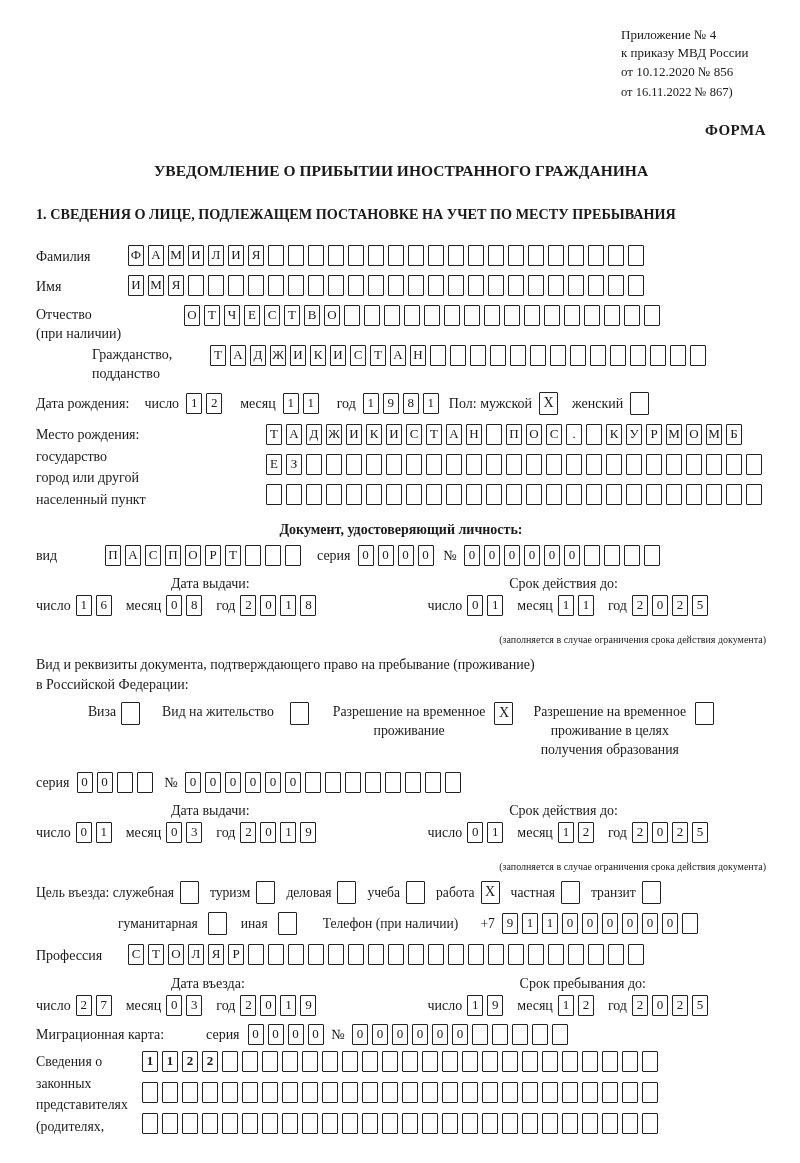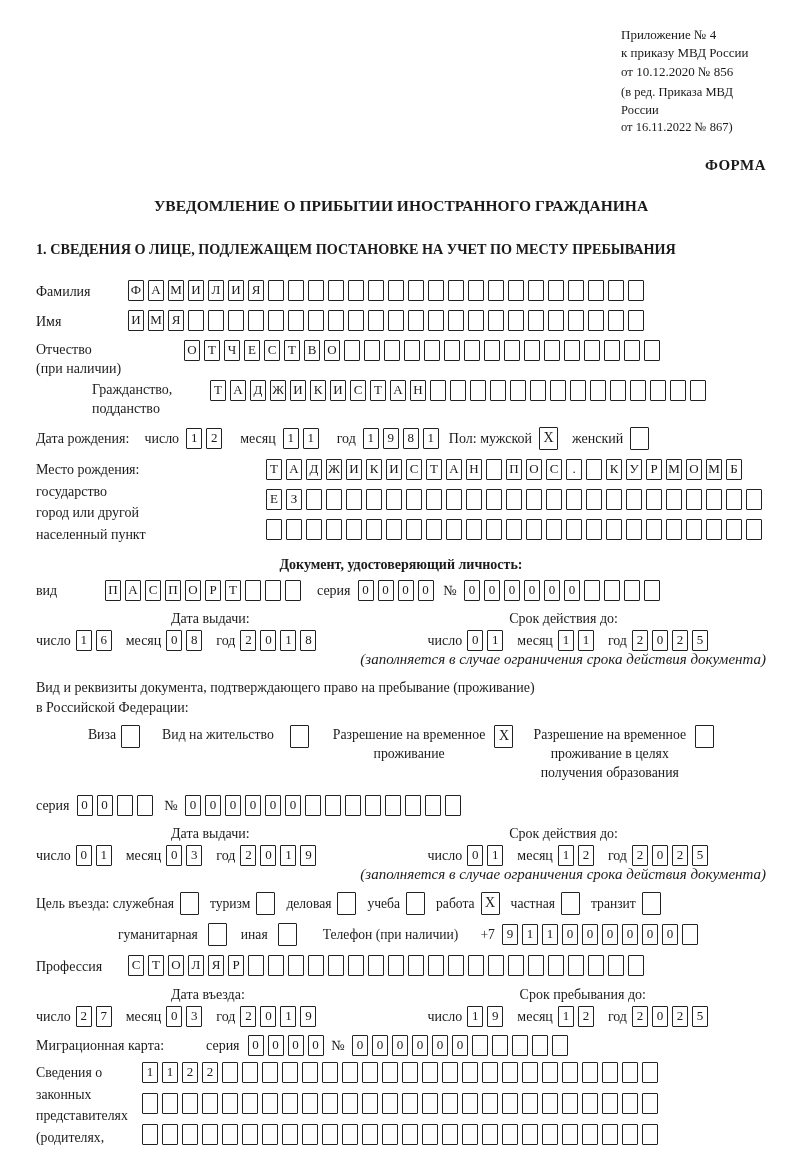--- a/index.html
+++ b/index.html
@@ -52,21 +52,21 @@
 
   
   .dates-headers { display: flex; margin-top: 9px; font-size: 14px; }
   .dh1 { margin-left: 135px; }
   .dh2 { margin-left: auto; margin-right: 148px; }
   .dates-row { display: flex; align-items: center; margin-top: 3px; }
   .dgroup { display: flex; align-items: center; }
   .dgroup .dlbl { margin-right: 5px; }
   .dgroup .boxes { margin-right: 10px; }
   .dright { margin-left: auto; margin-right: 44px; }
-  .note-r { text-align: right; font-size: 15px; margin-top: 0; font-style: italic; }
+  .note-r { text-align: right; font-size: 10px; margin-top: 18px; }
 
   .para { margin-top: 10px; line-height: 1.4; }
 
   
   .permit-row { display: flex; align-items: flex-start; margin-top: 8px; font-size: 13.8px; justify-content: center; }
   .permit-item { display: flex; align-items: flex-start; }
   .ml { text-align: center; line-height: 19px; }
   .permit-item .cbx { margin-left: 9px; }
 
   
@@ -76,34 +76,33 @@
   .purpose-row .first { margin-left: 0; }
 
   .phone-row { display: flex; align-items: center; margin-top: 8px; font-size: 13.6px; }
 
   
   .mk-row { display: flex; align-items: center; margin-top: 8px; }
 
   
   .rep-row { display: flex; align-items: flex-start; margin-top: 6px; }
   .rep-label { width: 106px; flex: none; line-height: 21.5px; font-size: 13.8px; }
-  .rep-boxes .boxes { display: block; margin-bottom: 10px; }
+  .rep-boxes .boxes { display: block; margin-bottom: 10px; font-weight: bold; }
 </style>
 </head>
 <body>
 
 <div class="page">
 
   <div class="annex">
     <div>Приложение № 4</div>
     <div>к приказу МВД России</div>
     <div>от 10.12.2020 № 856</div>
   </div>
   <div class="annex-sub">
-    <div>(в ред. Приказа МВД России</div>
     <div>от 16.11.2022 № 867)</div>
   </div>
 
   <div class="forma">ФОРМА</div>
 
   <div class="title">
     <div>УВЕДОМЛЕНИЕ О ПРИБЫТИИ ИНОСТРАННОГО ГРАЖДАНИНА</div>
   </div>
 
   <div class="sec-title">1. СВЕДЕНИЯ О ЛИЦЕ, ПОДЛЕЖАЩЕМ ПОСТАНОВКЕ НА УЧЕТ ПО МЕСТУ ПРЕБЫВАНИЯ</div>

